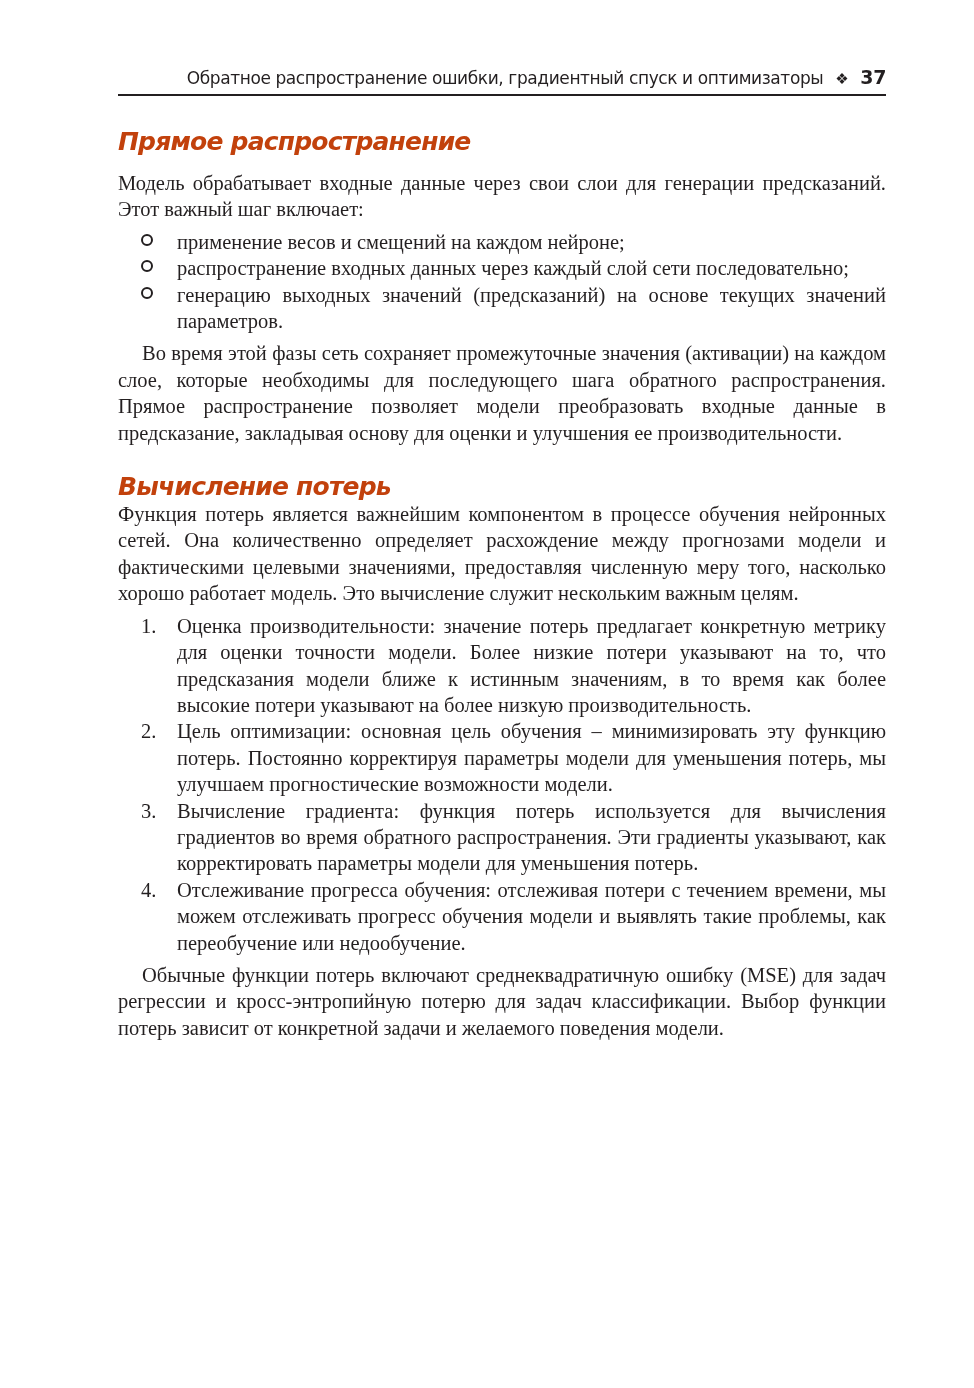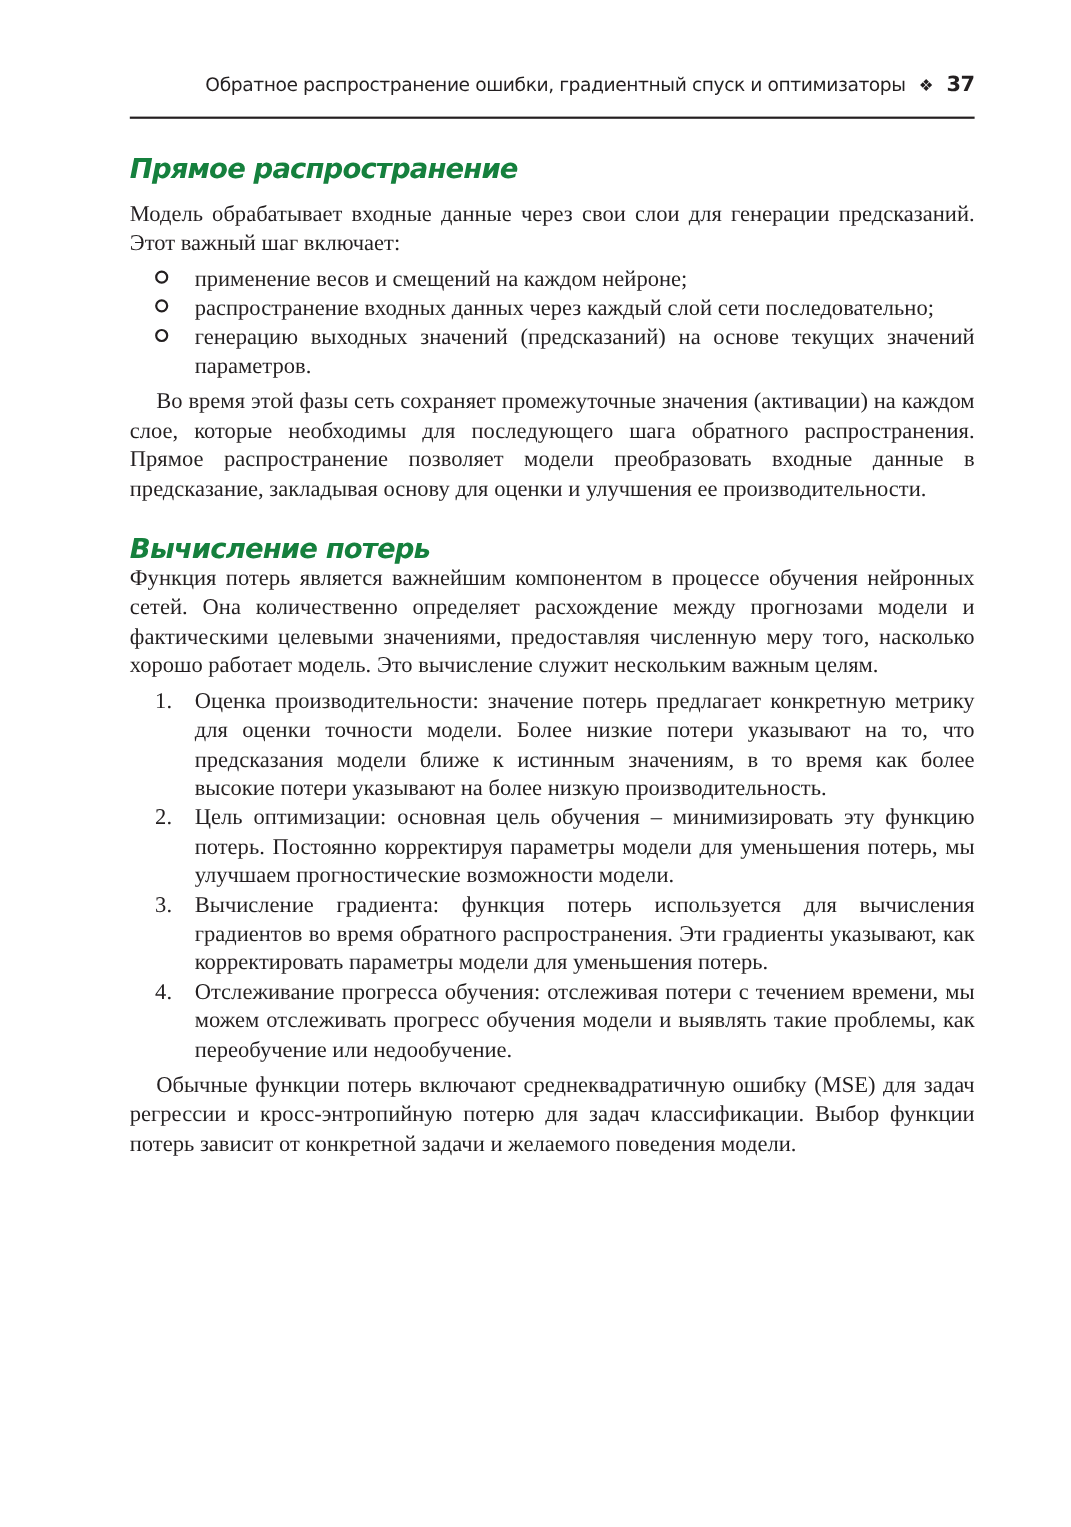--- a/index.html
+++ b/index.html
@@ -20,40 +20,40 @@
       top: 66px;
       width: 768px;
     }
     .running-head {
       display: flex;
       justify-content: flex-end;
       align-items: baseline;
       font-family: "DejaVu Sans", sans-serif;
       font-size: 17px;
       letter-spacing: -0.4px;
-      padding-bottom: 18px;
+      padding-bottom: 6px;
       border-bottom: 2px solid #231f20;
       white-space: nowrap;
     }
     .running-head .ornament {
       margin: 0 12px 0 12px;
       font-size: 15px;
     }
     .running-head .pagenum {
       font-weight: bold;
       font-size: 19px;
     }
     h2 {
       font-family: "DejaVu Sans", sans-serif;
       font-style: italic;
       font-weight: bold;
       font-size: 25px;
       letter-spacing: -0.8px;
       margin: 0;
-      color: #15803d;
+      color: #c2410c;
     }
     h2.first { margin-top: 31px; margin-bottom: 14px; }
     h2.second { margin-top: 26px; }
     p, li {
       font-family: "Liberation Serif", serif;
       font-size: 20.5px;
       line-height: 26.4px;
       text-align: justify;
       margin: 0;
       hyphens: manual;

